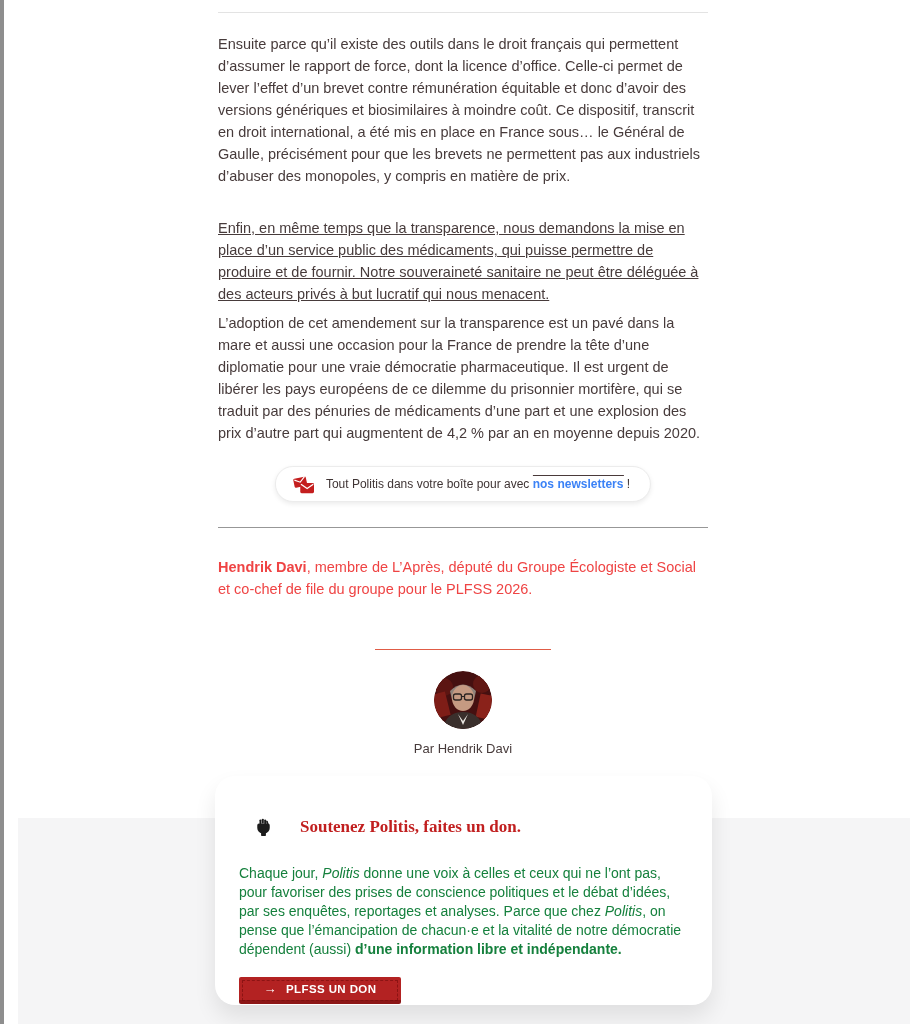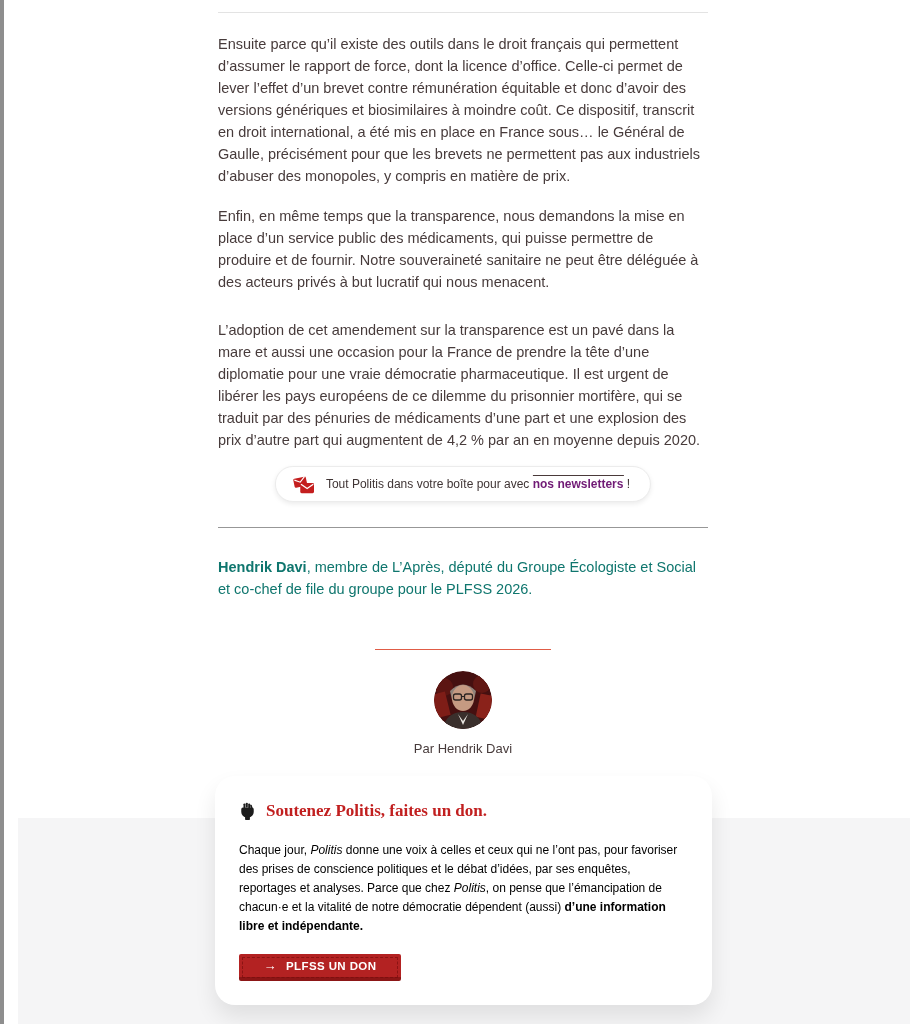--- a/index.html
+++ b/index.html
@@ -27,45 +27,45 @@
   }
   .top-rule {
     position: absolute; top: 12px; left: 0; width: 100%;
     border: 0; border-top: 1px solid #e3e3e3; margin: 0;
   }
   .para {
     position: absolute; left: 0; width: 100%; margin: 0;
     font-size: 14.5px; line-height: 22px; color: #473b3b;
   }
   .p1 { top: 33px; }
-  .p2 { top: 205px; }
-  .p3 { top: 319px; }
+  .p2 { top: 217px; text-decoration: underline; }
+  .p3 { top: 312px; }
 
   .nl-pill {
     position: absolute; top: 466px; left: 50%; transform: translateX(-50%);
     height: 36px; padding: 0 20px 0 16px;
     background: #fff; border: 1px solid #ececec; border-radius: 18px;
     box-shadow: 0 2px 5px rgba(0,0,0,.08);
     display: flex; align-items: center; gap: 10px;
     white-space: nowrap; cursor: pointer;
   }
   .nl-icon { display: flex; align-items: center; }
   .nl-text { font-size: 12px; color: #3f3434; }
   .nl-link {
-    font-weight: 700; color: #701a75; text-decoration: none;
+    font-weight: 700; color: #3b82f6; text-decoration: none;
     border-top: 1px solid #4a3a3a; padding-top: 1px; cursor: pointer;
   }
 
   .separator {
     position: absolute; top: 527px; left: 0; width: 100%;
     border: 0; border-top: 1px solid #979797; margin: 0;
   }
   .bio {
     position: absolute; top: 556px; left: 0; width: 100%; margin: 0;
-    font-size: 14.5px; line-height: 22px; color: #0f766e;
+    font-size: 14.5px; line-height: 22px; color: #ef4444;
   }
   .red-divider {
     position: absolute; top: 649px; left: 50%; transform: translateX(-50%);
     width: 176px; border: 0; border-top: 1px solid #e05c46; margin: 0;
   }
   .author-block {
     position: absolute; top: 671px; left: 0; width: 100%;
     text-align: center;
   }
   .avatar {
@@ -75,27 +75,27 @@
   .byline { margin-top: 12px; font-size: 13px; color: #473b3b; }
 
   .donation-card {
     position: absolute; top: 776px; left: -3px;
     width: 497px; height: 229px;
     background: #ffffff; border-radius: 20px;
     box-shadow: 0 12px 22px rgba(0,0,0,.09);
     padding: 25px 24px; z-index: 2;
   }
   .don-title {
-    margin: 0; display: flex; align-items: center; gap: 10px;
+    margin: 16px; display: flex; align-items: center; gap: 28px;
     font-family: "Liberation Serif", serif;
     font-size: 17px; font-weight: 700; color: #c11f1f;
   }
   .fist { display: flex; align-items: center; }
   .don-body {
-    margin: 20px 0 0; font-size: 12px; line-height: 19px; color: #000000;
+    margin: 27px 0 0; font-size: 14px; line-height: 19px; color: #15803d;
   }
   .don-button {
     margin-top: 18px;
     display: flex; align-items: center; justify-content: center; gap: 9px;
     width: 162px; height: 27px;
     background: #b32222; color: #fff;
     border: 0; border-bottom: 4px solid #8c1616; border-radius: 2px;
     font-family: "Liberation Sans", sans-serif;
     font-size: 11.5px; font-weight: 700; letter-spacing: .4px;
     outline: 1.5px dashed rgba(120,12,12,.65); outline-offset: -4px;

